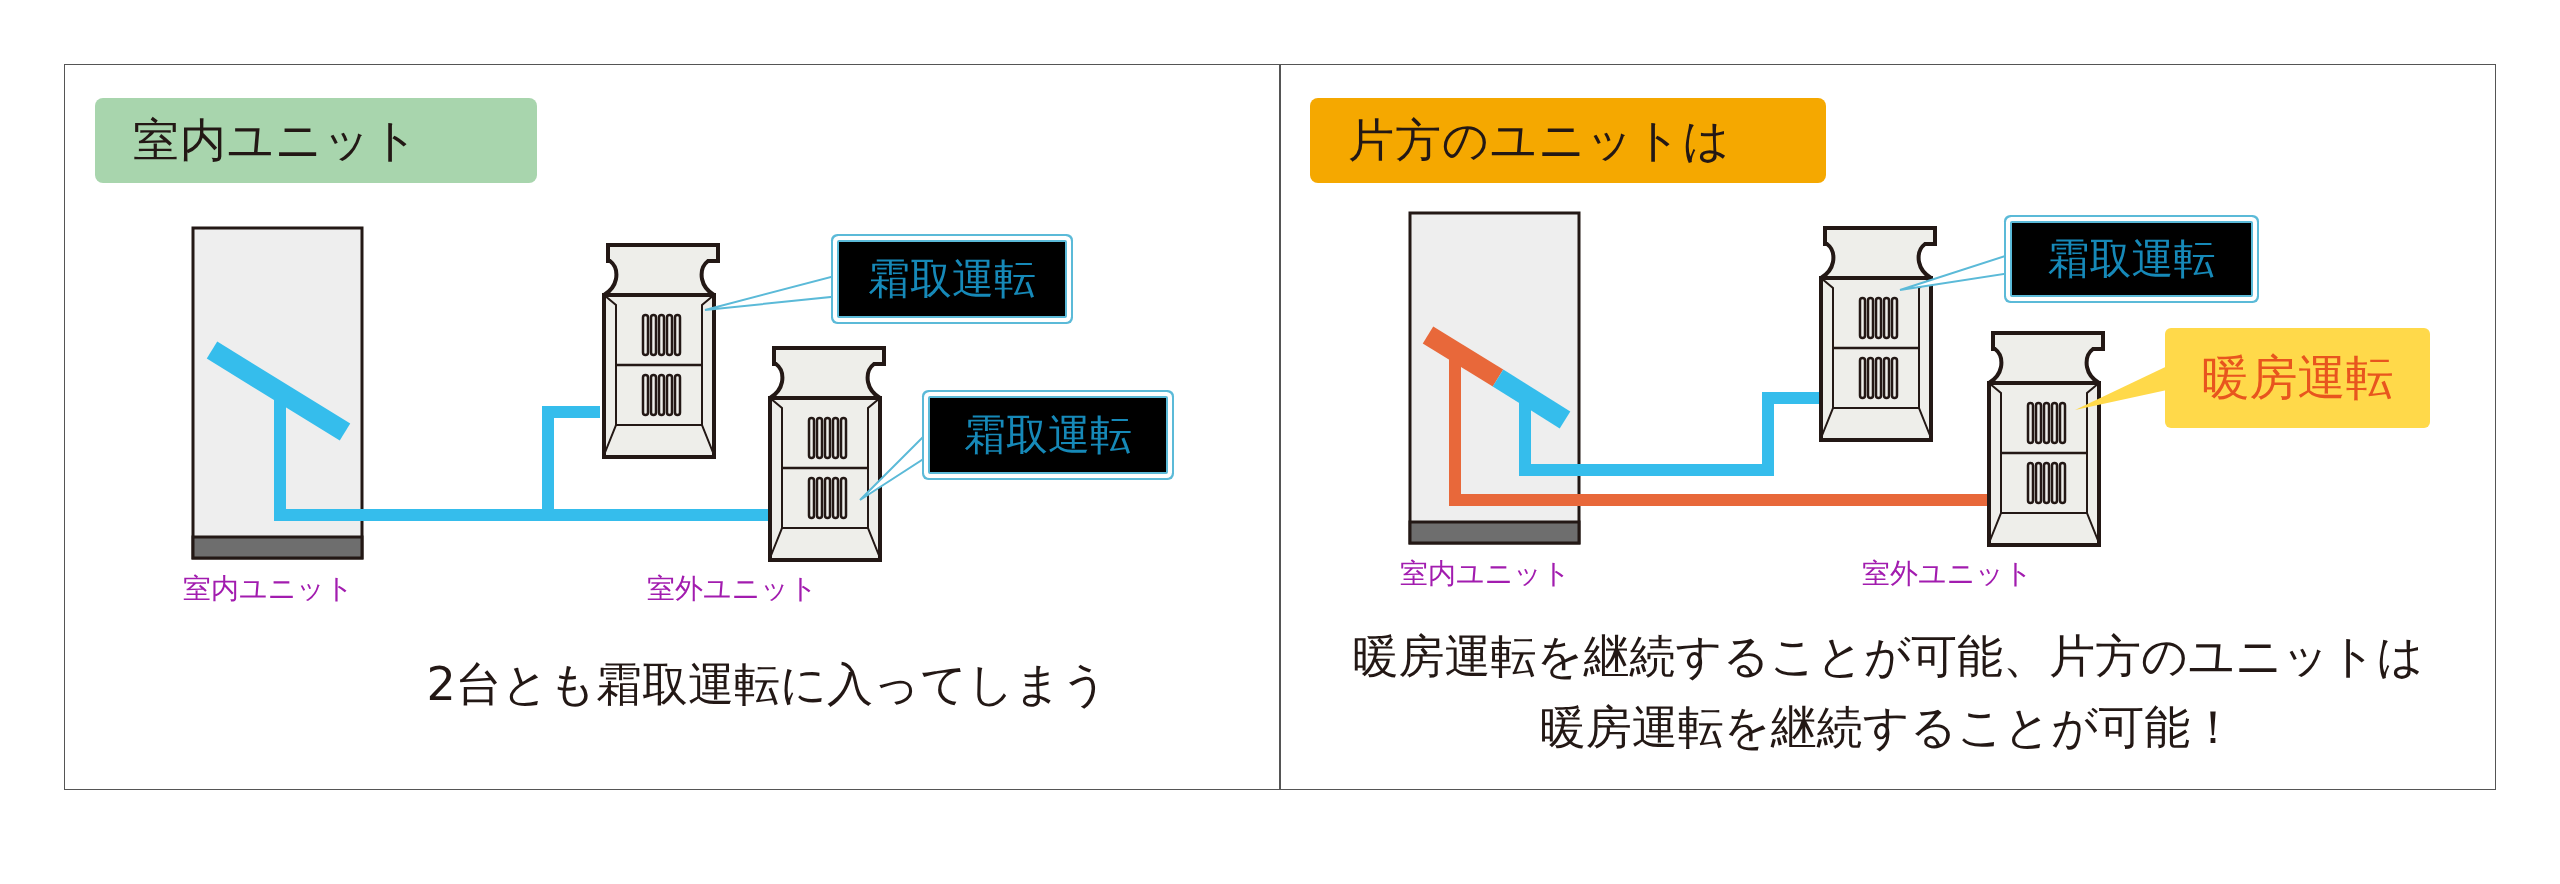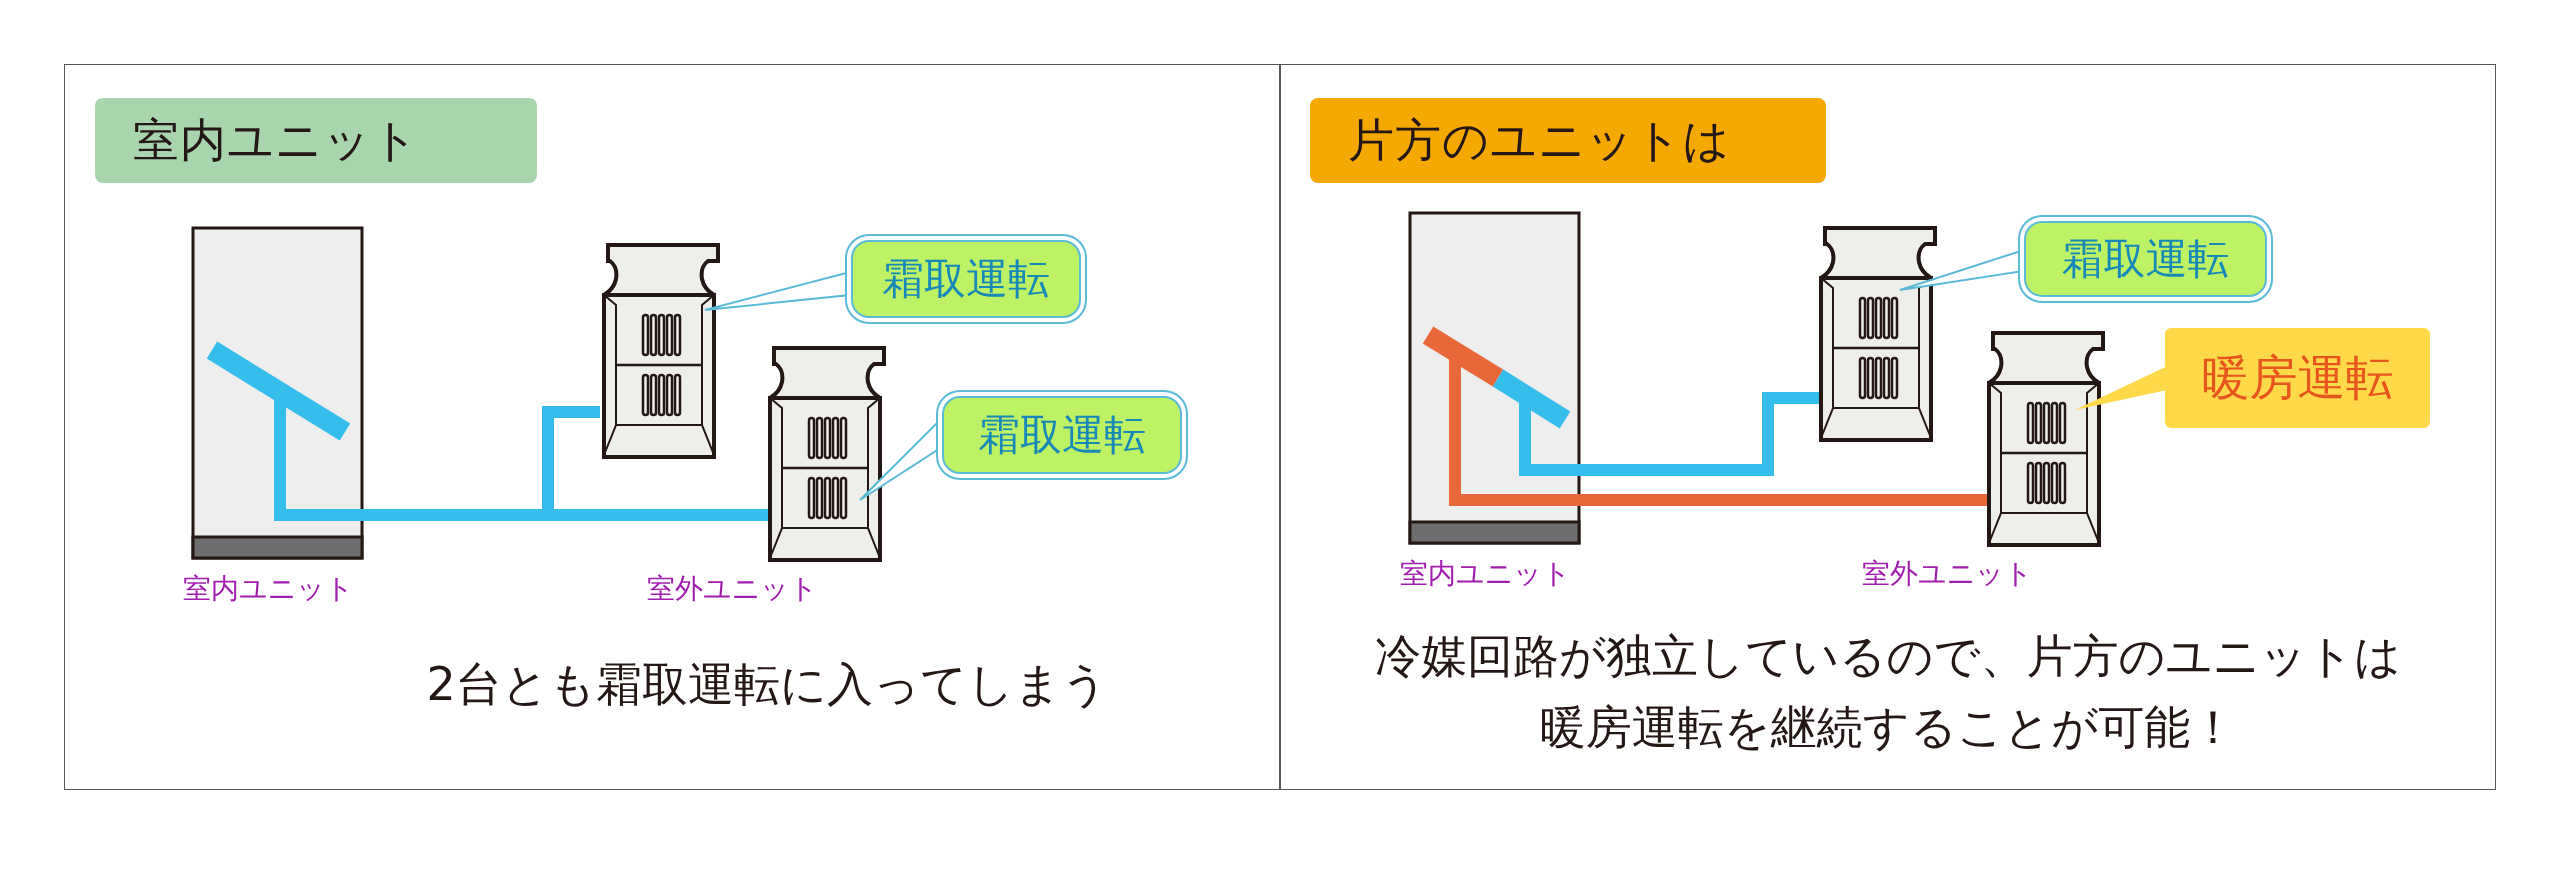--- a/index.html
+++ b/index.html
@@ -2,21 +2,21 @@
 <html><head>
 <meta charset="utf-8">
 <style>
   html,body{margin:0;padding:0;background:#fff;}
   body{width:2560px;height:884px;position:relative;overflow:hidden;font-family:"DejaVu Sans","Liberation Sans",sans-serif;}
   .frame{position:absolute;left:64px;top:64px;width:2432px;height:726px;border:1.5px solid #555;box-sizing:border-box;}
   .divider{position:absolute;left:1279px;top:64px;width:1.5px;height:726px;background:#555;}
   .tag{position:absolute;border-radius:8px;font-size:46px;color:#231815;display:flex;align-items:center;padding-left:38px;box-sizing:border-box;letter-spacing:1px;}
   .lbl{position:absolute;font-size:28px;color:#a21caf;white-space:nowrap;}
   .caption{position:absolute;font-size:46px;color:#231815;text-align:center;white-space:nowrap;line-height:72px;}
-  .callout{position:absolute;border:2px solid #5bbad8;border-radius:18px;box-shadow:0 0 0 4px #fff,0 0 0 6px #5bbad8;color:#1689b8;font-size:42px;display:flex;align-items:center;justify-content:center;background:#bef264;box-sizing:border-box;margin-left:14px;}
+  .callout{position:absolute;border:2px solid #5bbad8;border-radius:2px;box-shadow:0 0 0 4px #fff,0 0 0 6px #5bbad8;color:#1689b8;font-size:42px;display:flex;align-items:center;justify-content:center;background:#000000;box-sizing:border-box;}
   .callout-warm{position:absolute;background:#ffd94a;border-radius:6px;color:#e8551e;font-size:48px;display:flex;align-items:center;justify-content:center;box-sizing:border-box;}
   svg{position:absolute;left:0;top:0;}
 </style>
 </head>
 <body>
 
 <div class="frame"></div>
 <div class="divider"></div>
 
 <svg width="2560" height="884">
@@ -83,14 +83,14 @@
 <div class="callout" style="left:928px;top:396px;width:240px;height:78px;">霜取運転</div>
 <div class="lbl" style="left:183px;top:570px;">室内ユニット</div>
 <div class="lbl" style="left:647px;top:570px;">室外ユニット</div>
 <div class="caption" style="left:64px;width:1407px;top:648px;">2台とも霜取運転に入ってしまう</div>
 
 <div class="tag" style="left:1310px;top:98px;width:516px;height:85px;background:#f5a800;">片方のユニットは</div>
 <div class="callout" style="left:2010px;top:221px;width:243px;height:76px;">霜取運転</div>
 <div class="callout-warm" style="left:2165px;top:328px;width:265px;height:100px;">暖房運転</div>
 <div class="lbl" style="left:1400px;top:555px;">室内ユニット</div>
 <div class="lbl" style="left:1862px;top:555px;">室外ユニット</div>
-<div class="caption" style="left:1280px;width:1216px;top:620px;">冷媒回路が独立しているので、片方のユニットは</div>
+<div class="caption" style="left:1280px;width:1216px;top:620px;">暖房運転を継続することが可能、片方のユニットは</div>
 <div class="caption" style="left:1280px;width:1216px;top:692px;font-family:Liberation Serif, serif;">暖房運転を継続することが可能！</div>
 
 </body></html>

